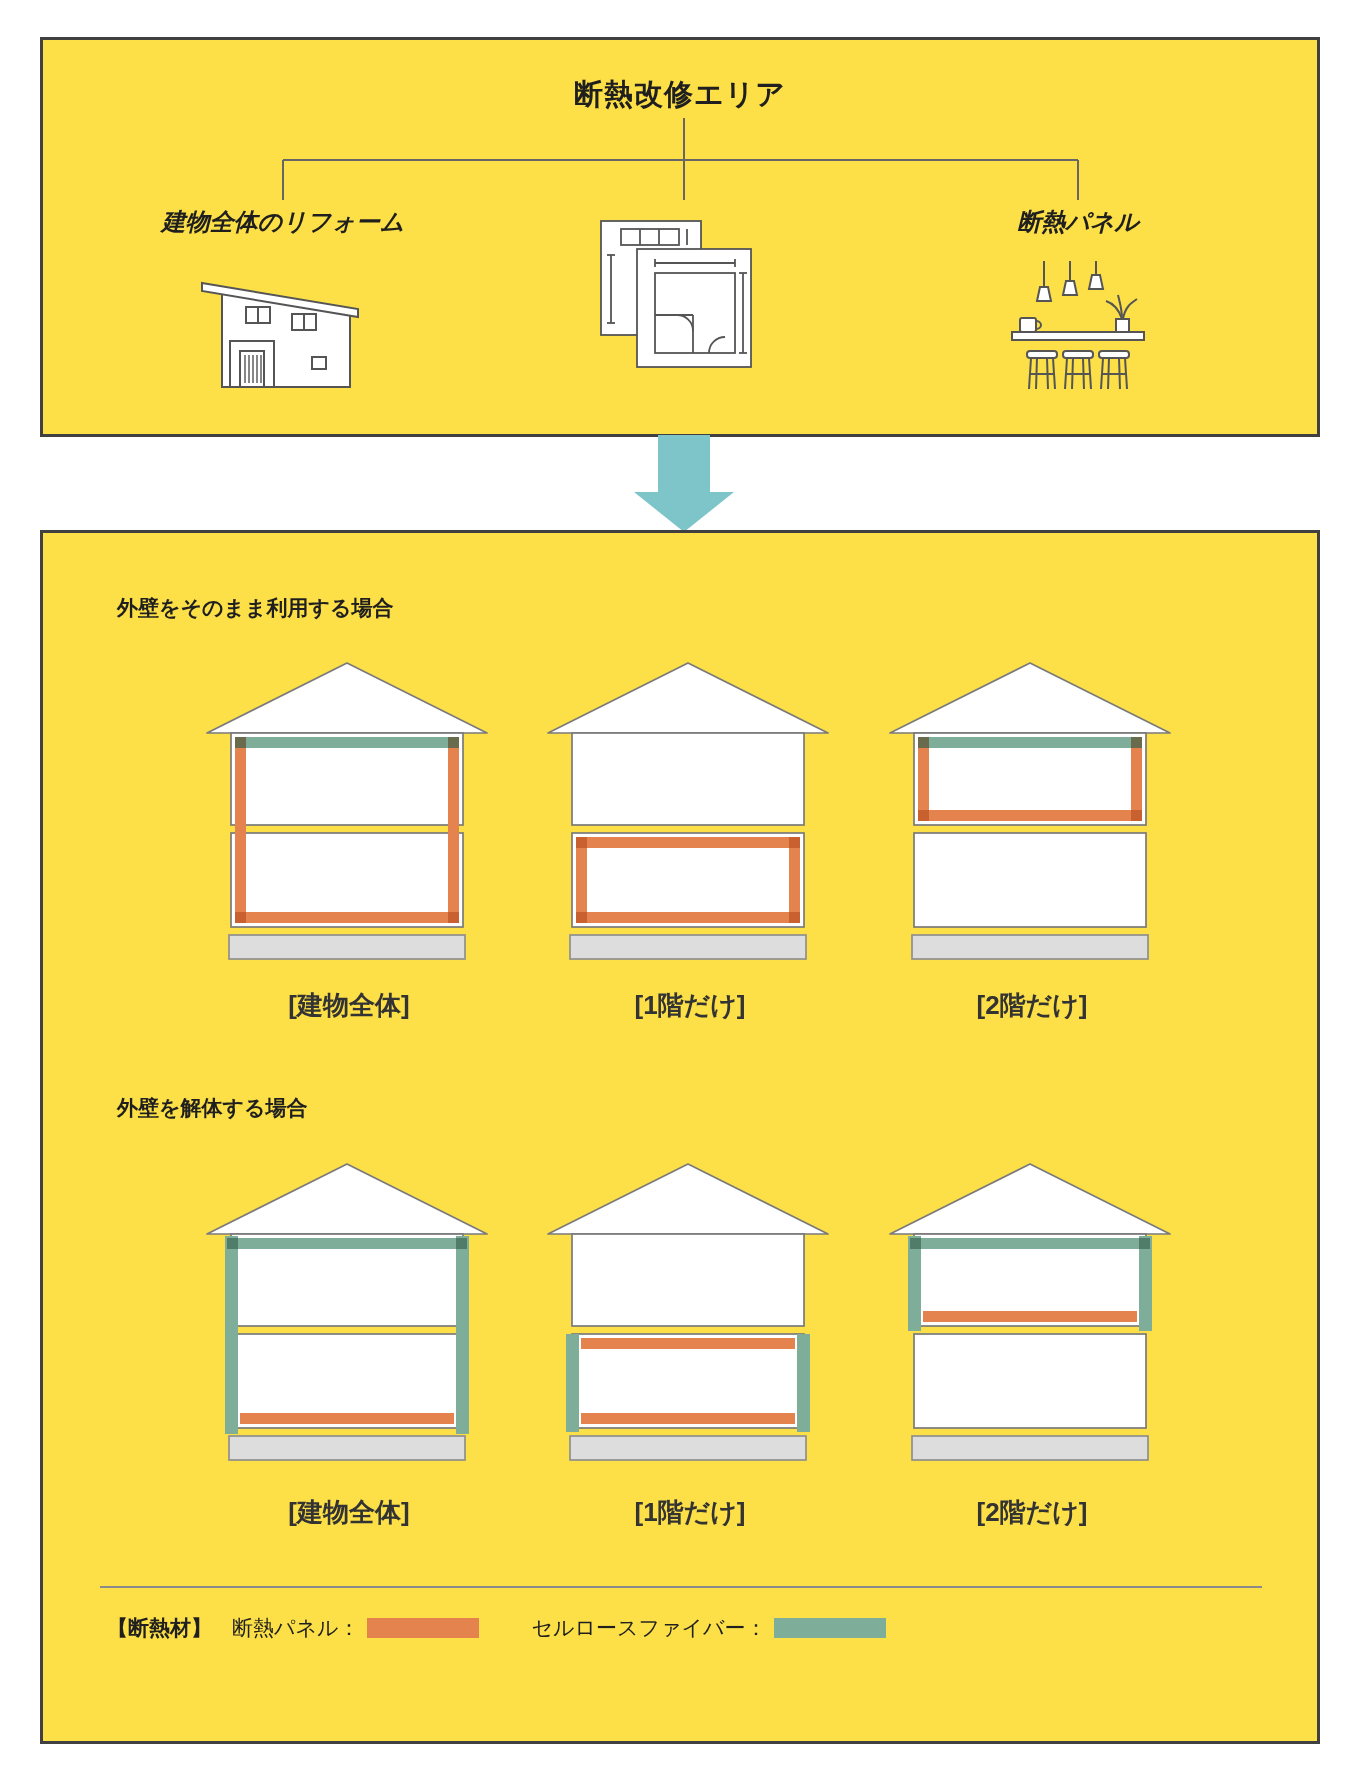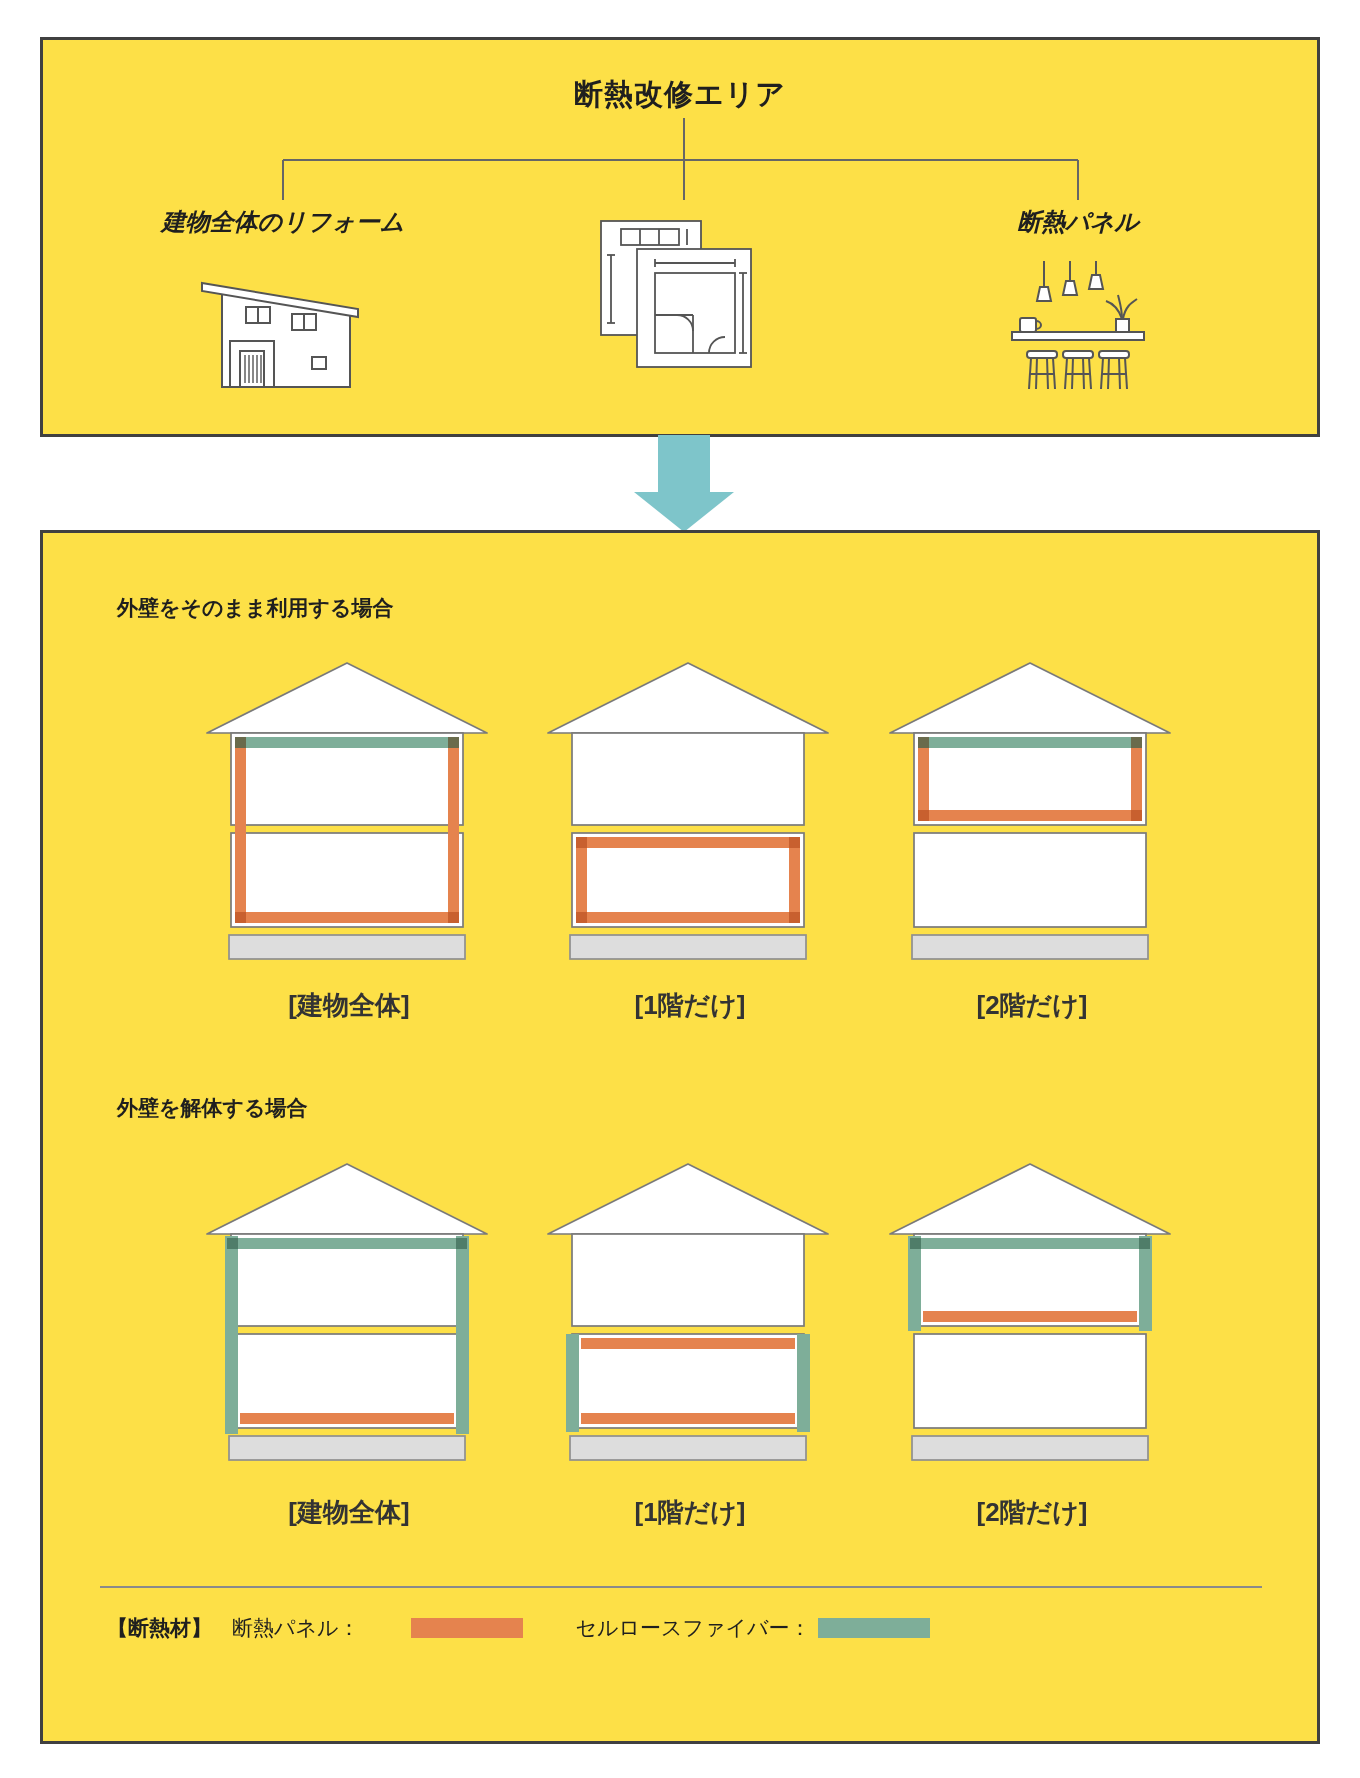--- a/index.html
+++ b/index.html
@@ -36,21 +36,21 @@
   .house-label{position:absolute;width:300px;text-align:center;font-size:26px;font-weight:600;color:#333;}
   .house-label.r1{top:455px;}
   .house-label.r2{top:962px;}
   .house-label.c1{left:156px;}
   .house-label.c2{left:497px;}
   .house-label.c3{left:839px;}
   .divider{position:absolute;left:57px;top:1053px;width:1162px;border-top:2px solid #8a8a8a;}
   .legend{position:absolute;left:64px;top:1082px;display:flex;align-items:center;height:26px;}
   .legend-title{font-size:21px;font-weight:700;margin-right:20px;text-align:center;}
   .legend-item{display:flex;align-items:center;font-size:21px;font-weight:500;}
-  .legend-item.first{margin-right:52px;gap:44px;}
+  .legend-item.first{margin-right:52px;}
   .swatch{display:inline-block;width:112px;height:20px;margin-left:8px;}
   .legend-note{position:absolute;left:68px;top:1128px;width:1190px;font-size:18px;
                font-weight:400;color:#2e2e2e;line-height:26px;}
   svg line,svg path,svg polyline,svg polygon,svg rect{vector-effect:none;}
 </style>
 </head>
 <body>
 
 <div class="page">
 

